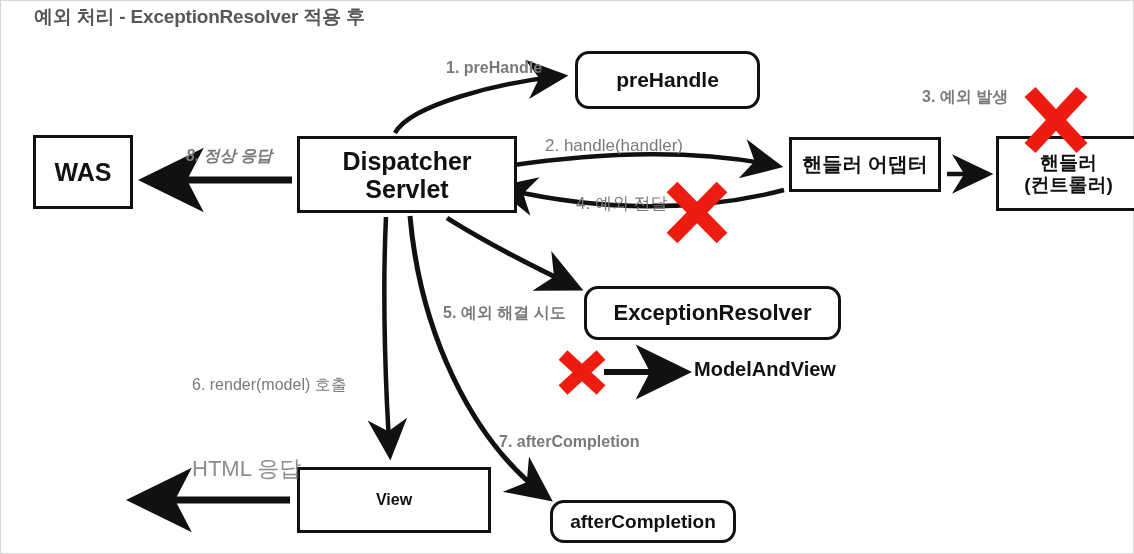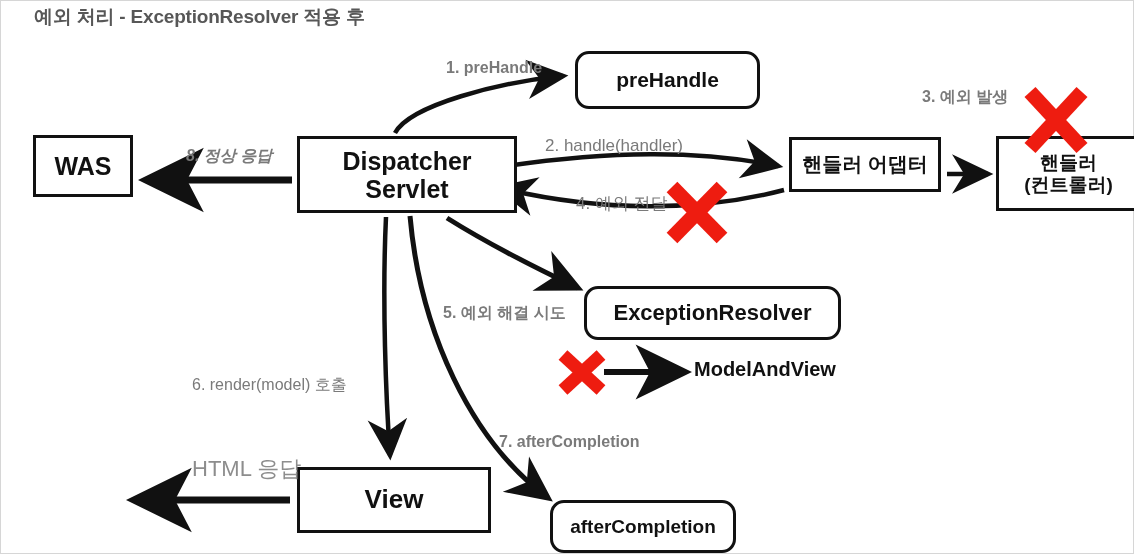--- a/index.html
+++ b/index.html
@@ -46,28 +46,28 @@
     align-items: center;
     justify-content: center;
     text-align: center;
     color: #111111;
     font-weight: bold;
     line-height: 1.12;
     z-index: 4;
   }
   .node.rounded { border-radius: 14px; }
 
-  #node-was        { left: 33px;  top: 135px; width: 100px; height: 62px;  font-size: 25px; }
+  #node-was        { left: 33px;  top: 135px; width: 100px; height: 74px;  font-size: 25px; }
   #node-dispatcher { left: 297px; top: 136px; width: 220px; height: 77px;  font-size: 25px; }
   #node-prehandle  { left: 575px; top: 51px;  width: 185px; height: 58px;  font-size: 21px; }
   #node-adapter    { left: 789px; top: 137px; width: 152px; height: 55px;  font-size: 20px; }
   #node-handler    { left: 996px; top: 136px; width: 145px; height: 75px;  font-size: 19px; }
   #node-resolver   { left: 584px; top: 286px; width: 257px; height: 54px;  font-size: 22px; }
-  #node-view       { left: 297px; top: 467px; width: 194px; height: 66px;  font-size: 26px; }
-  #node-aftercomp  { left: 550px; top: 500px; width: 186px; height: 53px;  font-size: 19px; }
+  #node-view       { left: 297px; top: 467px; width: 194px; height: 66px;  font-size: 16px; }
+  #node-aftercomp  { left: 550px; top: 500px; width: 186px; height: 43px;  font-size: 19px; }
 
   
   .edge-label {
     position: absolute;
     color: #7a7a7a;
     font-size: 16px;
     font-weight: bold;
     white-space: nowrap;
     z-index: 5;
   }

